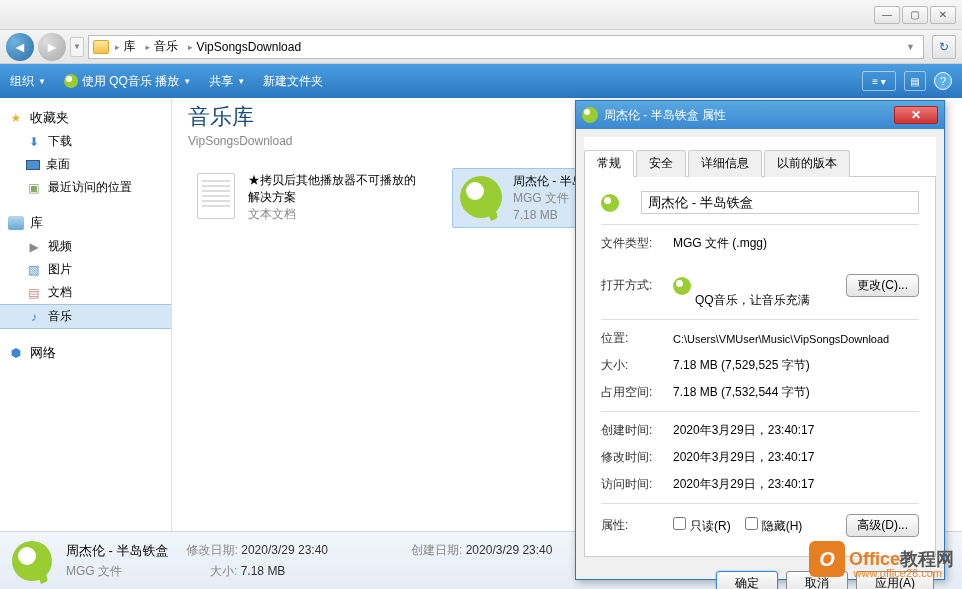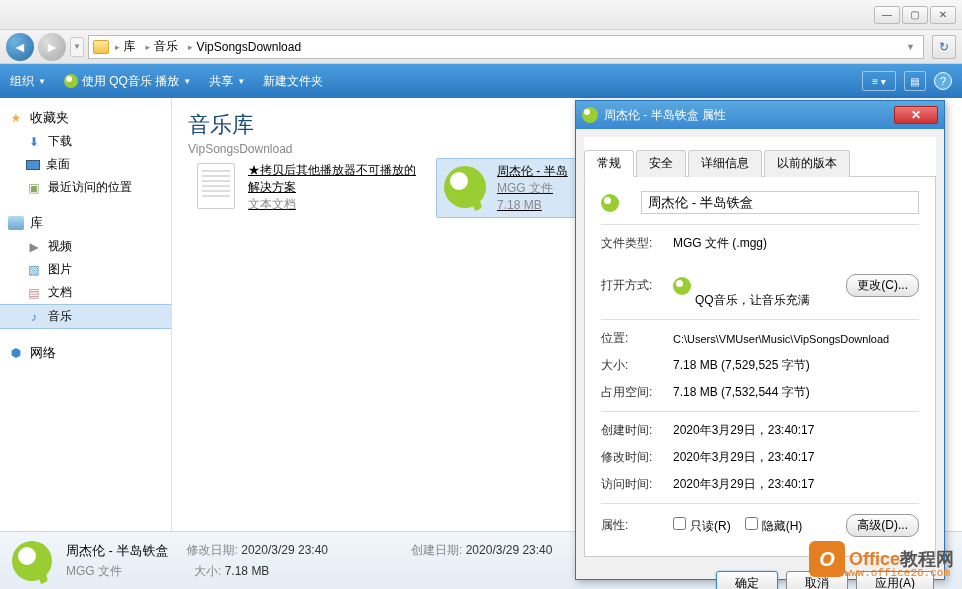--- a/index.html
+++ b/index.html
@@ -36,24 +36,24 @@
     .sbgroup { margin-bottom:12px; }
     .sbhdr { display:flex; align-items:center; gap:6px; padding:3px 8px; font-size:13px; }
     .sbitem { display:flex; align-items:center; gap:6px; padding:3px 8px 3px 26px; }
     .sbitem.selected { background:#d5e7f7; border:1px solid #9ec7ea; border-left:none; border-right:none;}
     .sb-icon { width:16px; height:16px; display:inline-flex; align-items:center; justify-content:center; font-size:12px; }
     .star{color:#f0b030;}
     .folder-lib{width:16px;height:14px;background:linear-gradient(#b5d9f0,#6aa8d0);border-radius:2px;}
     .drive{width:16px;height:12px;background:linear-gradient(#e8e8e8,#c8c8c8);border:1px solid #999;border-radius:2px;}
     .monitor{width:14px;height:10px;background:#4a90d0;border:1px solid #357;}
 
-    .content { flex:1; padding:12px 16px; position:relative; }
+    .content { flex:1; padding:4px 16px; position:relative; }
     .libhdr { font-size:22px; color:#1a4d7a; }
     .libsub { font-size:12px; color:#888; margin-top:2px; }
-    .files { display:flex; gap:8px; margin-top:2px;text-decoration:underline; }
+    .files { display:flex; gap:24px; margin-top:20px; }
     .file { width:240px; display:flex; gap:8px; padding:4px; }
     .file.selected { background:#d5e7f7; border:1px solid #9ec7ea; border-radius:2px; }
     .fileicon { width:48px; height:48px; display:flex; align-items:center; justify-content:center; }
     .txticon { width:38px; height:46px; background:#fff; border:1px solid #ccc; border-radius:2px; position:relative;}
     .txticon::before{content:'';position:absolute;top:6px;left:4px;right:4px;height:2px;background:#ddd;box-shadow:0 5px 0 #ddd,0 10px 0 #ddd,0 15px 0 #ddd,0 20px 0 #ddd,0 25px 0 #ddd;}
     .qqicon{width:42px;height:42px;background:#9acd32;border-radius:50%;position:relative;}
     .qqicon::after{content:'';position:absolute;width:18px;height:18px;background:#fff;border-radius:50%;top:6px;left:6px;}
     .qqicon::before{content:'';position:absolute;width:8px;height:16px;background:#9acd32;bottom:-2px;right:6px;border-radius:0 0 4px 0;transform:rotate(-20deg);}
     .fileinfo { flex:1; font-size:12px; line-height:1.4; }
     .filetype{color:#888;}
@@ -77,33 +77,33 @@
     .tabs{display:flex; border-bottom:1px solid #ccc; background:#fff; padding-top:12px;}
     .tab{padding:4px 12px; border:1px solid #ccc; border-bottom:none; margin-right:2px; background:#f0f0f0; border-radius:3px 3px 0 0; position:relative; top:1px;}
     .tab.active{background:#fff; border-bottom:1px solid #fff;}
     .tabcontent{background:#fff; border:1px solid #ccc; border-top:none; padding:14px 16px; height:380px;}
     .proprow{display:flex; margin-bottom:10px; font-size:12px; align-items:center;}
     .proplabel{width:72px; color:#333;}
     .propval{flex:1;}
     .propinput{flex:1; border:1px solid #ccc; padding:3px 6px; background:#fff;}
     .propqq{width:18px;height:18px;background:#9acd32;border-radius:50%;display:inline-block;vertical-align:middle;margin-right:4px;position:relative;}
     .propqq::after{content:'';position:absolute;width:7px;height:7px;background:#fff;border-radius:50%;top:3px;left:3px;}
-    .propbtn{padding:2px 10px; border:1px solid #999; background:linear-gradient(#fdfdfd,#e4e4e4); border-radius:10px; font-size:12px; margin-left:6px;}
+    .propbtn{padding:2px 10px; border:1px solid #999; background:linear-gradient(#fdfdfd,#e4e4e4); border-radius:4px; font-size:12px; margin-left:6px;}
     .hr{border:none;border-top:1px solid #ddd; margin:6px 0 10px;}
     .cbx{margin-right:4px;}
     .dlgbtns{display:flex; justify-content:flex-end; gap:8px; padding:6px 10px; }
     .dlgbtn{padding:3px 18px; border:1px solid #888; background:linear-gradient(#fdfdfd,#e4e4e4); border-radius:3px; font-size:12px;}
     .dlgbtn.primary{border:1px solid #3a88d0; box-shadow:0 0 2px #6ab0e8;}
 
     
     .watermark{position:absolute; bottom:12px; right:8px; z-index:200; display:flex; align-items:center; gap:4px;}
     .wmicon{width:36px;height:36px;background:#e67e22;border-radius:6px;display:flex;align-items:center;justify-content:center;color:#fff;font-size:20px;font-weight:bold;font-style:italic;}
     .wmtxt{font-size:18px; font-weight:bold;}
     .wm1{color:#e67e22;} .wm2{color:#555;}
-    .wmsub{font-size:11px;color:#e67e22;position:absolute;bottom:-2px;right:4px;font-family:Liberation Mono, monospace;}
+    .wmsub{font-size:11px;color:#e67e22;position:absolute;bottom:-2px;right:12px;}
   </style>
 </head>
 <body>
 
 <div class="titlebar">
   <div class="winbtn">—</div>
   <div class="winbtn">▢</div>
   <div class="winbtn">✕</div>
 </div>
 
@@ -234,21 +234,21 @@
 <div class="statusbar">
   <div class="qqicon"></div>
   <div class="statusinfo">
     <div class="statusline">
       <span class="statusname">周杰伦 - 半岛铁盒</span>
       <span><span class="statuslabel">修改日期:</span> <span class="statusval">2020/3/29 23:40</span></span>
       <span style="margin-left:65px;"><span class="statuslabel">创建日期:</span> <span class="statusval">2020/3/29 23:40</span></span>
     </div>
     <div class="statusline">
       <span class="filetype">MGG 文件</span>
-      <span style="margin-left:54px;"><span class="statuslabel">大小:</span> <span class="statusval">7.18 MB</span></span>
+      <span style="margin-left:70px;"><span class="statuslabel">大小:</span> <span class="statusval">7.18 MB</span></span>
     </div>
   </div>
 </div>
 
 <div class="dialog">
   <div class="dlgtitle">
     <span class="qq-small"></span>
     <span>周杰伦 - 半岛铁盒 属性</span>
     <div class="dlgclose">✕</div>
   </div>

